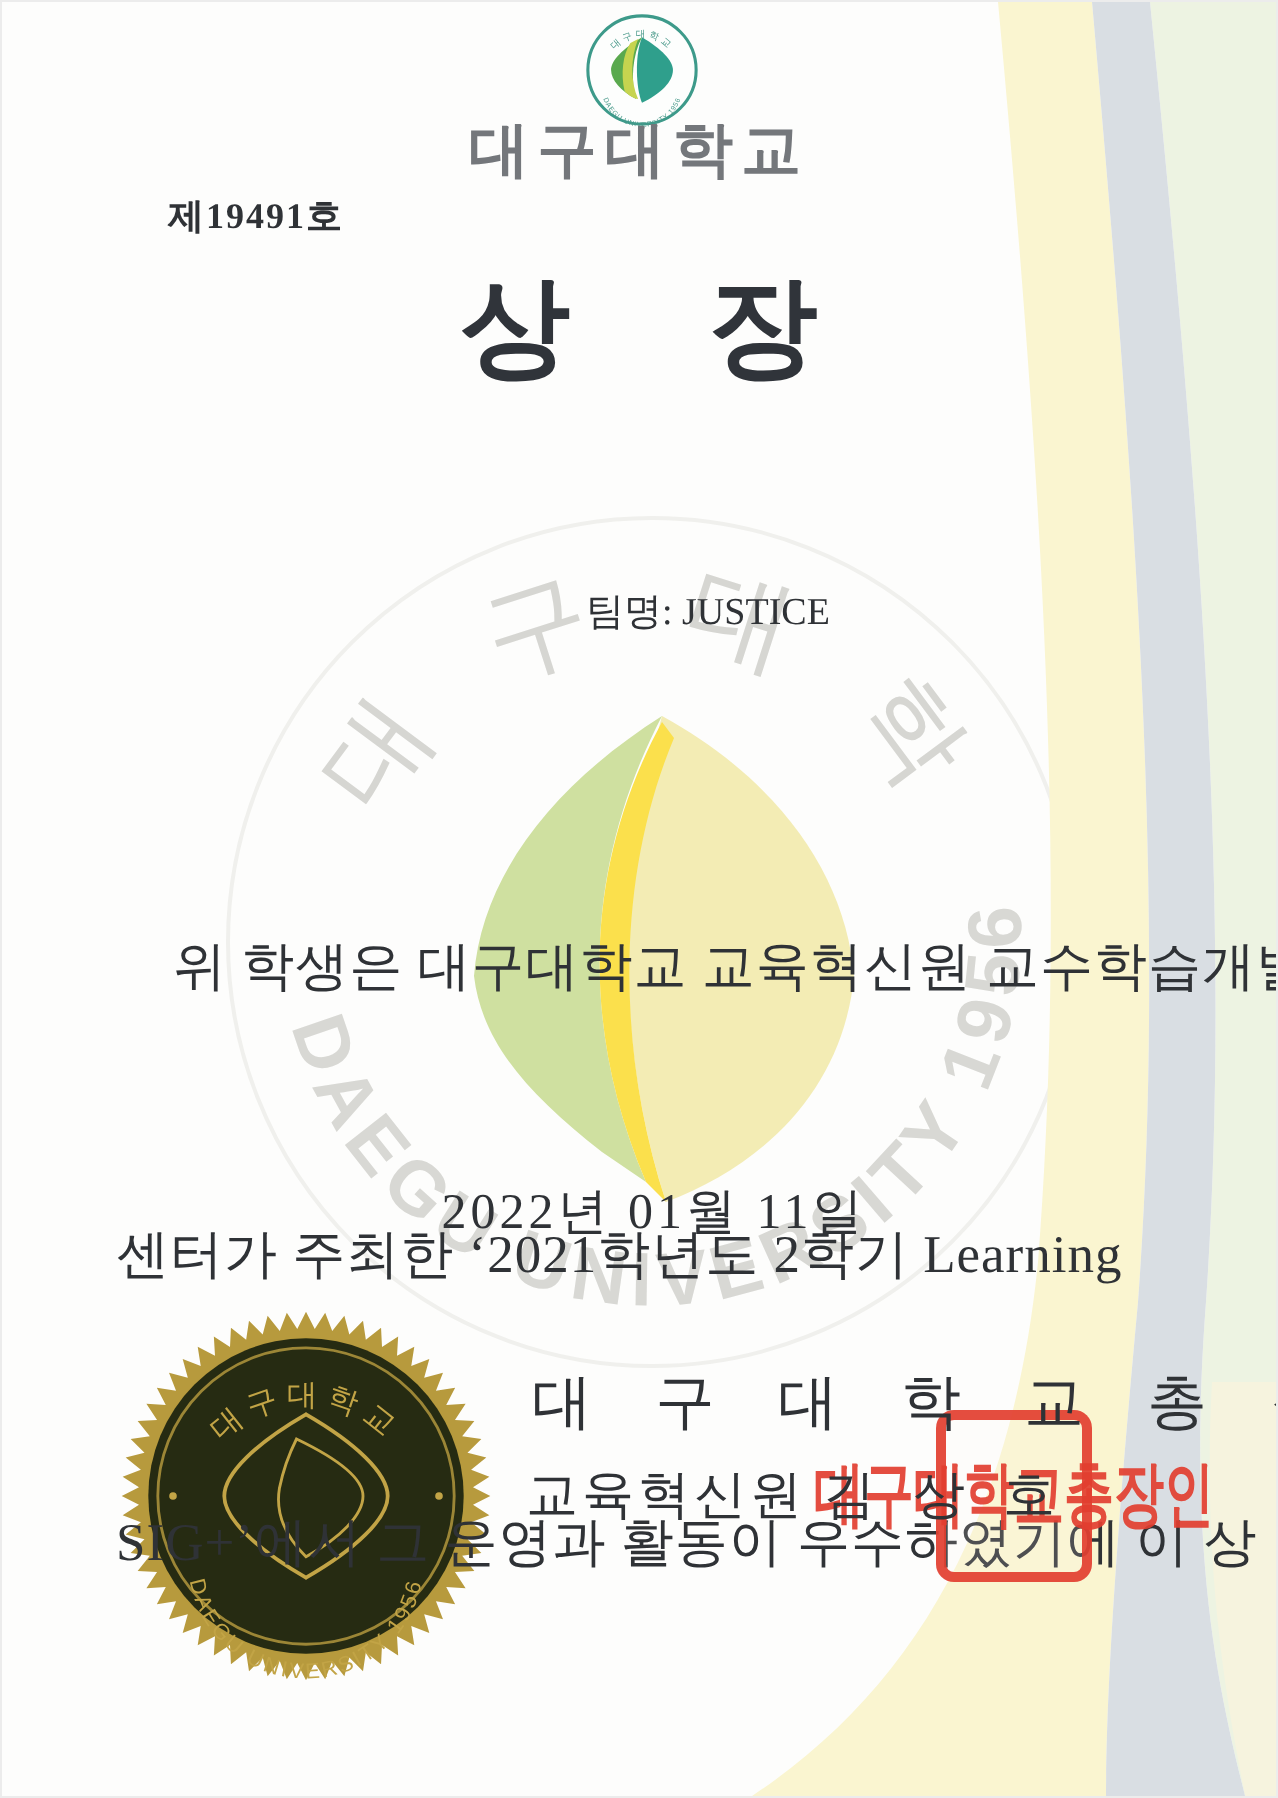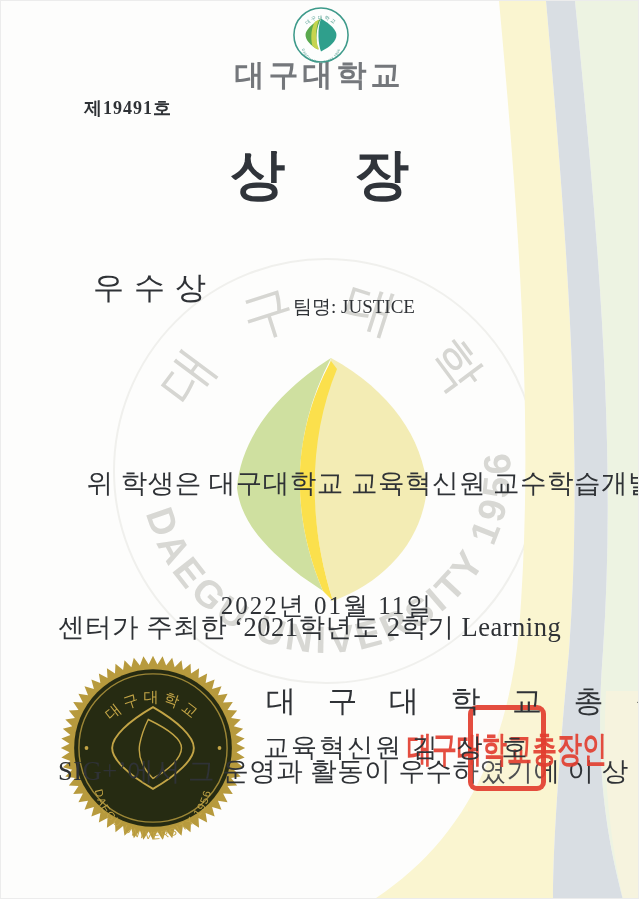--- a/index.html
+++ b/index.html
@@ -8,21 +8,21 @@
     background:#fdfdfc;border:1px solid #ececec;box-sizing:border-box;
     font-family:"Liberation Serif", serif;color:#2f3236;
   }
   .abs{position:absolute;}
   .bg-svg{left:0;top:0;z-index:0;}
   .emblem-svg{left:291px;top:5px;z-index:2;}
   .univ-name{left:0;right:0;top:54px;text-align:center;font-size:30px;font-weight:bold;
     color:#74777b;letter-spacing:4px;z-index:2;}
   .cert-no{left:83px;top:95px;font-size:18px;letter-spacing:1px;z-index:2;font-weight:bold;}
   .cert-title{left:0;right:0;top:126px;text-align:center;font-size:55px;font-weight:bold;
-    color:#30343a;white-space:pre;z-index:2;margin-top:11px;}
+    color:#30343a;white-space:pre;z-index:2;}
   .award-name{left:92px;top:266px;font-size:31px;letter-spacing:10px;z-index:2;}
   .team-block{left:292px;top:258px;font-size:19px;line-height:29px;z-index:2;margin-top:33px;}
   .team-block div{white-space:pre;}
   .body-block{left:57px;top:362px;font-size:26.5px;line-height:48px;letter-spacing:.5px;
     white-space:pre;z-index:2;}
   .date-line{left:0;right:0;top:588px;text-align:center;font-size:25px;letter-spacing:2px;z-index:2;margin-left:15px;}
   .seal-svg{left:57px;top:652px;z-index:1;}
   .sig-title{left:265px;top:680px;font-size:30px;letter-spacing:12px;white-space:pre;z-index:3;}
   .sig-name{left:262px;top:729px;font-size:26px;letter-spacing:2px;white-space:pre;z-index:3;}
   .stamp{left:467px;top:704px;width:78px;height:86px;z-index:2;
@@ -86,21 +86,20 @@
       <textPath href="#em-en" startOffset="50%">DAEGU UNIVERSITY 1956</textPath>
     </text>
   </svg>
 
   <div class="abs univ-name">대구대학교</div>
 
   <div class="abs cert-no">제19491호</div>
 
   <div class="abs cert-title">상     장</div>
 
-  <div class="abs award-name">우수상</div>
 
   <div class="abs team-block">
     <div>팀명: JUSTICE</div>
   </div>
 
   <div class="abs body-block">
     <div>    위 학생은 대구대학교 교육혁신원 교수학습개발</div>
     <div>센터가 주최한 ‘2021학년도 2학기 Learning</div>
     <div>SIG+’에서 그 운영과 활동이 우수하였기에 이 상</div>
     <div>장을 수여합니다.</div>

